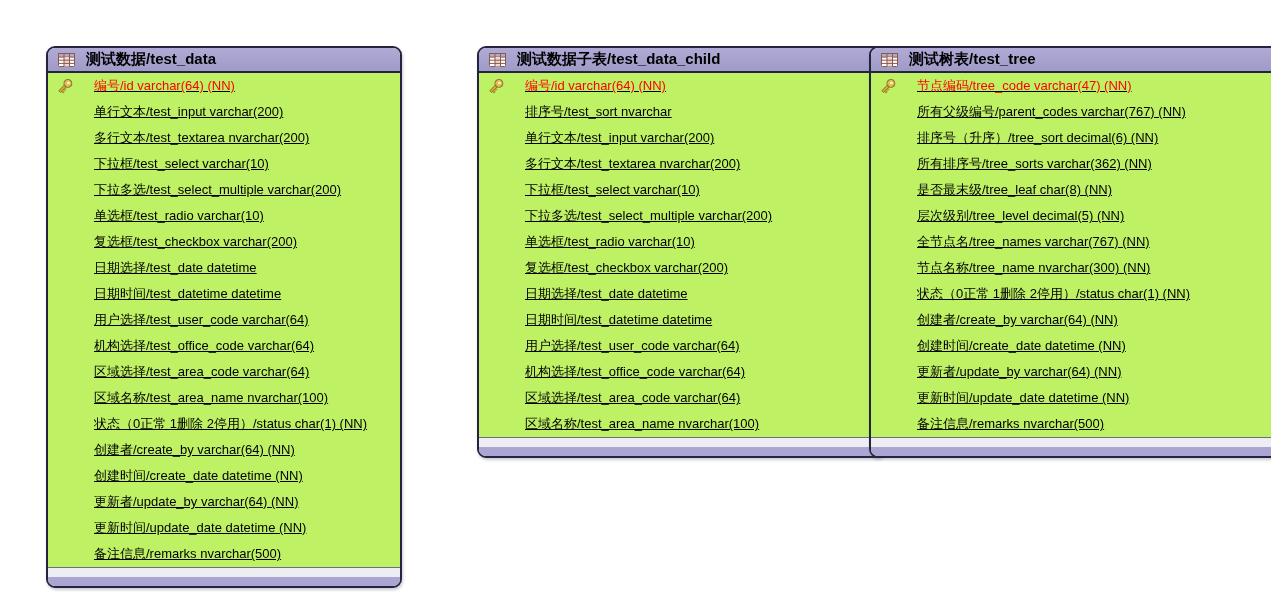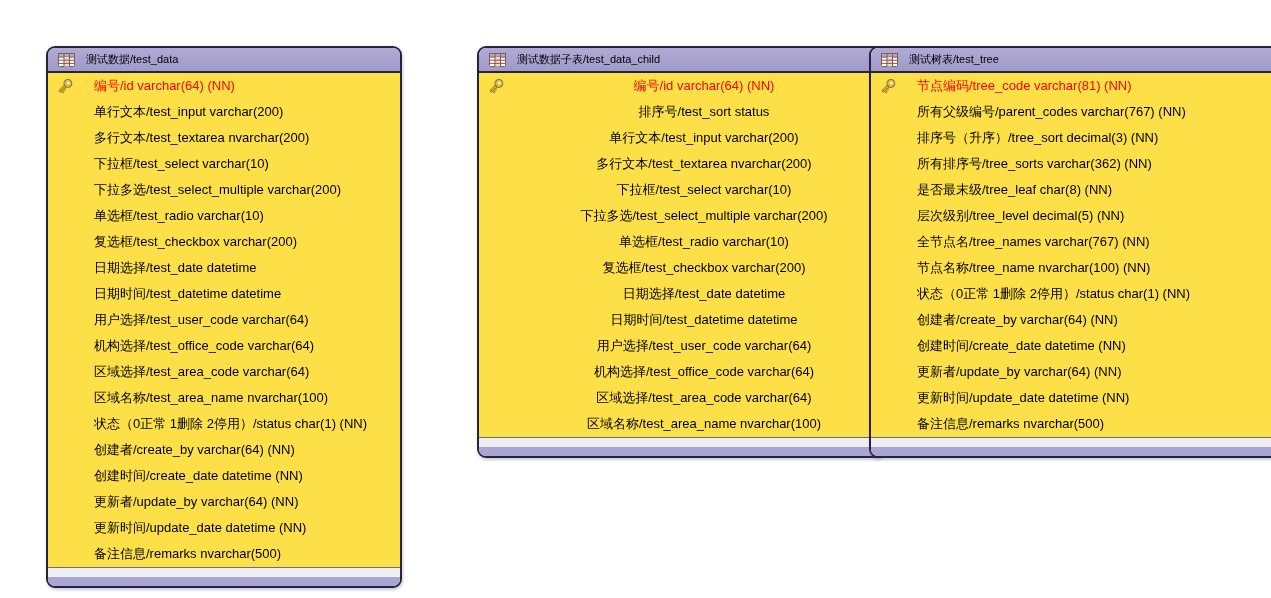--- a/index.html
+++ b/index.html
@@ -14,35 +14,35 @@
   .card{
     position:absolute;
     box-sizing:border-box;
     background:#ffffff;
     border:2px solid var(--card-border,#24243e);
     border-radius:9px;
     overflow:hidden;
     box-shadow:1px 2px 3px rgba(70,70,100,0.28);
   }
   .card-0{left:46px;top:46px;width:356px;}
-  .card-1{left:477px;top:46px;width:408px;text-align:center;}
+  .card-1{left:477px;top:46px;width:408px;}
   .card-2{left:869px;top:46px;width:472px;}
   .card-header{
     height:23px;
     background:linear-gradient(var(--header-bg-top,#b0aad6),var(--header-bg,#a09ac8));
     border-bottom:2px solid var(--card-border,#24243e);
     display:flex;align-items:center;
     padding-left:10px;
   }
   .tbl-icon{display:inline-flex;margin-right:11px;flex:0 0 auto;}
   .card-title{
-    font-size:11px;font-weight:normal;color:#000;
+    font-size:15px;font-weight:bold;color:#000;
     white-space:nowrap;
   }
-  .card-body{background:#fde047;}
+  .card-body{background:#bef264;text-decoration:underline;}
   .row{
     position:relative;
     height:26px;line-height:26px;
     padding-left:46px;
     font-size:13px;color:#000;
     white-space:nowrap;
   }
   .row.pk{color:var(--pk-text,#ff0000);}
   .key{
     position:absolute;left:8px;top:4px;width:18px;height:18px;
@@ -131,21 +131,21 @@
   <svg width="18" height="18" viewBox="0 0 18 18">
     <g transform="rotate(-45 9 9)">
       <rect x="1.3" y="7.9" width="9.2" height="2.6" fill="#cfa93e" stroke="#8a6d1d" stroke-width="0.8"></rect>
       <rect x="2.6" y="10.3" width="1.7" height="2.4" fill="#cfa93e" stroke="#8a6d1d" stroke-width="0.6"></rect>
       <rect x="5.6" y="10.3" width="1.7" height="1.7" fill="#cfa93e" stroke="#8a6d1d" stroke-width="0.6"></rect>
       <circle cx="12.9" cy="9.2" r="3.9" fill="#dcbd55" stroke="#8a6d1d" stroke-width="1"></circle>
       <circle cx="13.6" cy="9.2" r="1.4" fill="#fdf6dc"></circle>
     </g>
   </svg>
 </span><span>编号/id varchar(64) (NN)</span></div>
-        <div class="row"><span>排序号/test_sort status</span></div>
+        <div class="row"><span>排序号/test_sort nvarchar</span></div>
         <div class="row"><span>单行文本/test_input varchar(200)</span></div>
         <div class="row"><span>多行文本/test_textarea nvarchar(200)</span></div>
         <div class="row"><span>下拉框/test_select varchar(10)</span></div>
         <div class="row"><span>下拉多选/test_select_multiple varchar(200)</span></div>
         <div class="row"><span>单选框/test_radio varchar(10)</span></div>
         <div class="row"><span>复选框/test_checkbox varchar(200)</span></div>
         <div class="row"><span>日期选择/test_date datetime</span></div>
         <div class="row"><span>日期时间/test_datetime datetime</span></div>
         <div class="row"><span>用户选择/test_user_code varchar(64)</span></div>
         <div class="row"><span>机构选择/test_office_code varchar(64)</span></div>
@@ -174,28 +174,28 @@
         <div class="row pk"><span class="key">
   <svg width="18" height="18" viewBox="0 0 18 18">
     <g transform="rotate(-45 9 9)">
       <rect x="1.3" y="7.9" width="9.2" height="2.6" fill="#cfa93e" stroke="#8a6d1d" stroke-width="0.8"></rect>
       <rect x="2.6" y="10.3" width="1.7" height="2.4" fill="#cfa93e" stroke="#8a6d1d" stroke-width="0.6"></rect>
       <rect x="5.6" y="10.3" width="1.7" height="1.7" fill="#cfa93e" stroke="#8a6d1d" stroke-width="0.6"></rect>
       <circle cx="12.9" cy="9.2" r="3.9" fill="#dcbd55" stroke="#8a6d1d" stroke-width="1"></circle>
       <circle cx="13.6" cy="9.2" r="1.4" fill="#fdf6dc"></circle>
     </g>
   </svg>
-</span><span>节点编码/tree_code varchar(81) (NN)</span></div>
+</span><span>节点编码/tree_code varchar(47) (NN)</span></div>
         <div class="row"><span>所有父级编号/parent_codes varchar(767) (NN)</span></div>
-        <div class="row"><span>排序号（升序）/tree_sort decimal(3) (NN)</span></div>
+        <div class="row"><span>排序号（升序）/tree_sort decimal(6) (NN)</span></div>
         <div class="row"><span>所有排序号/tree_sorts varchar(362) (NN)</span></div>
         <div class="row"><span>是否最末级/tree_leaf char(8) (NN)</span></div>
         <div class="row"><span>层次级别/tree_level decimal(5) (NN)</span></div>
         <div class="row"><span>全节点名/tree_names varchar(767) (NN)</span></div>
-        <div class="row"><span>节点名称/tree_name nvarchar(100) (NN)</span></div>
+        <div class="row"><span>节点名称/tree_name nvarchar(300) (NN)</span></div>
         <div class="row"><span>状态（0正常 1删除 2停用）/status char(1) (NN)</span></div>
         <div class="row"><span>创建者/create_by varchar(64) (NN)</span></div>
         <div class="row"><span>创建时间/create_date datetime (NN)</span></div>
         <div class="row"><span>更新者/update_by varchar(64) (NN)</span></div>
         <div class="row"><span>更新时间/update_date datetime (NN)</span></div>
         <div class="row"><span>备注信息/remarks nvarchar(500)</span></div>
       </div>
       <div class="footer-gray"></div>
       <div class="footer-purple"></div>
     </section>

